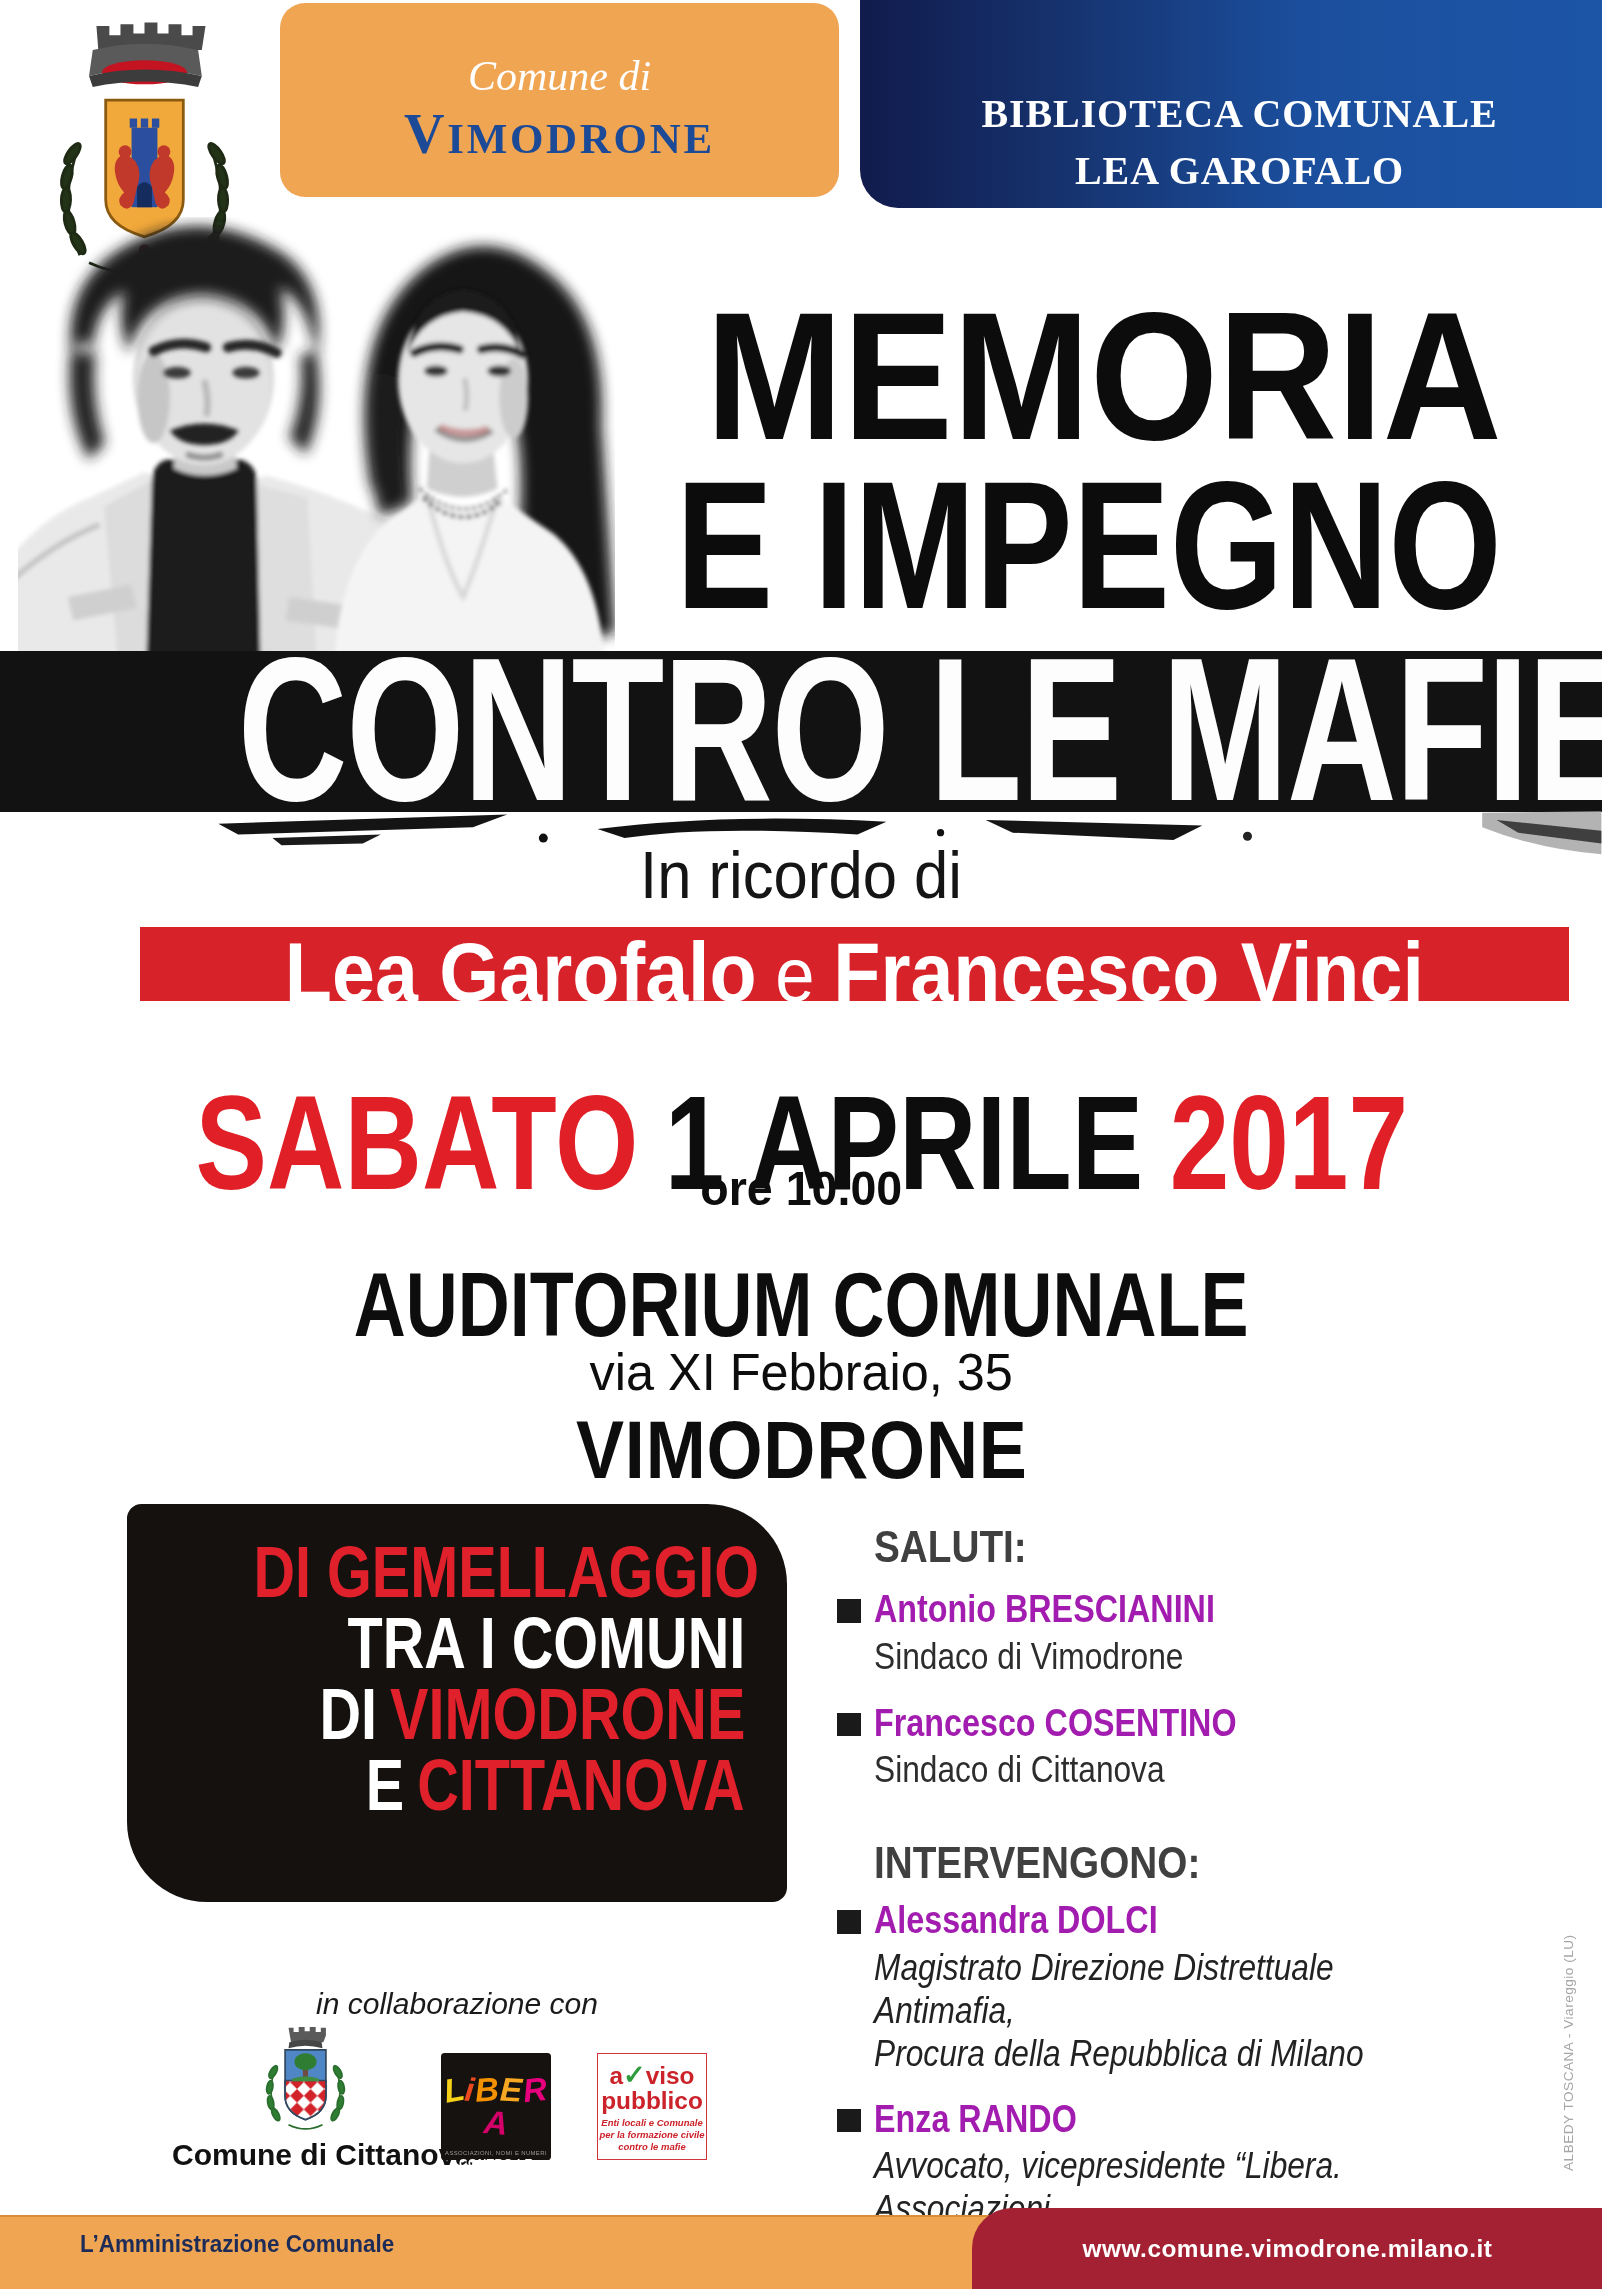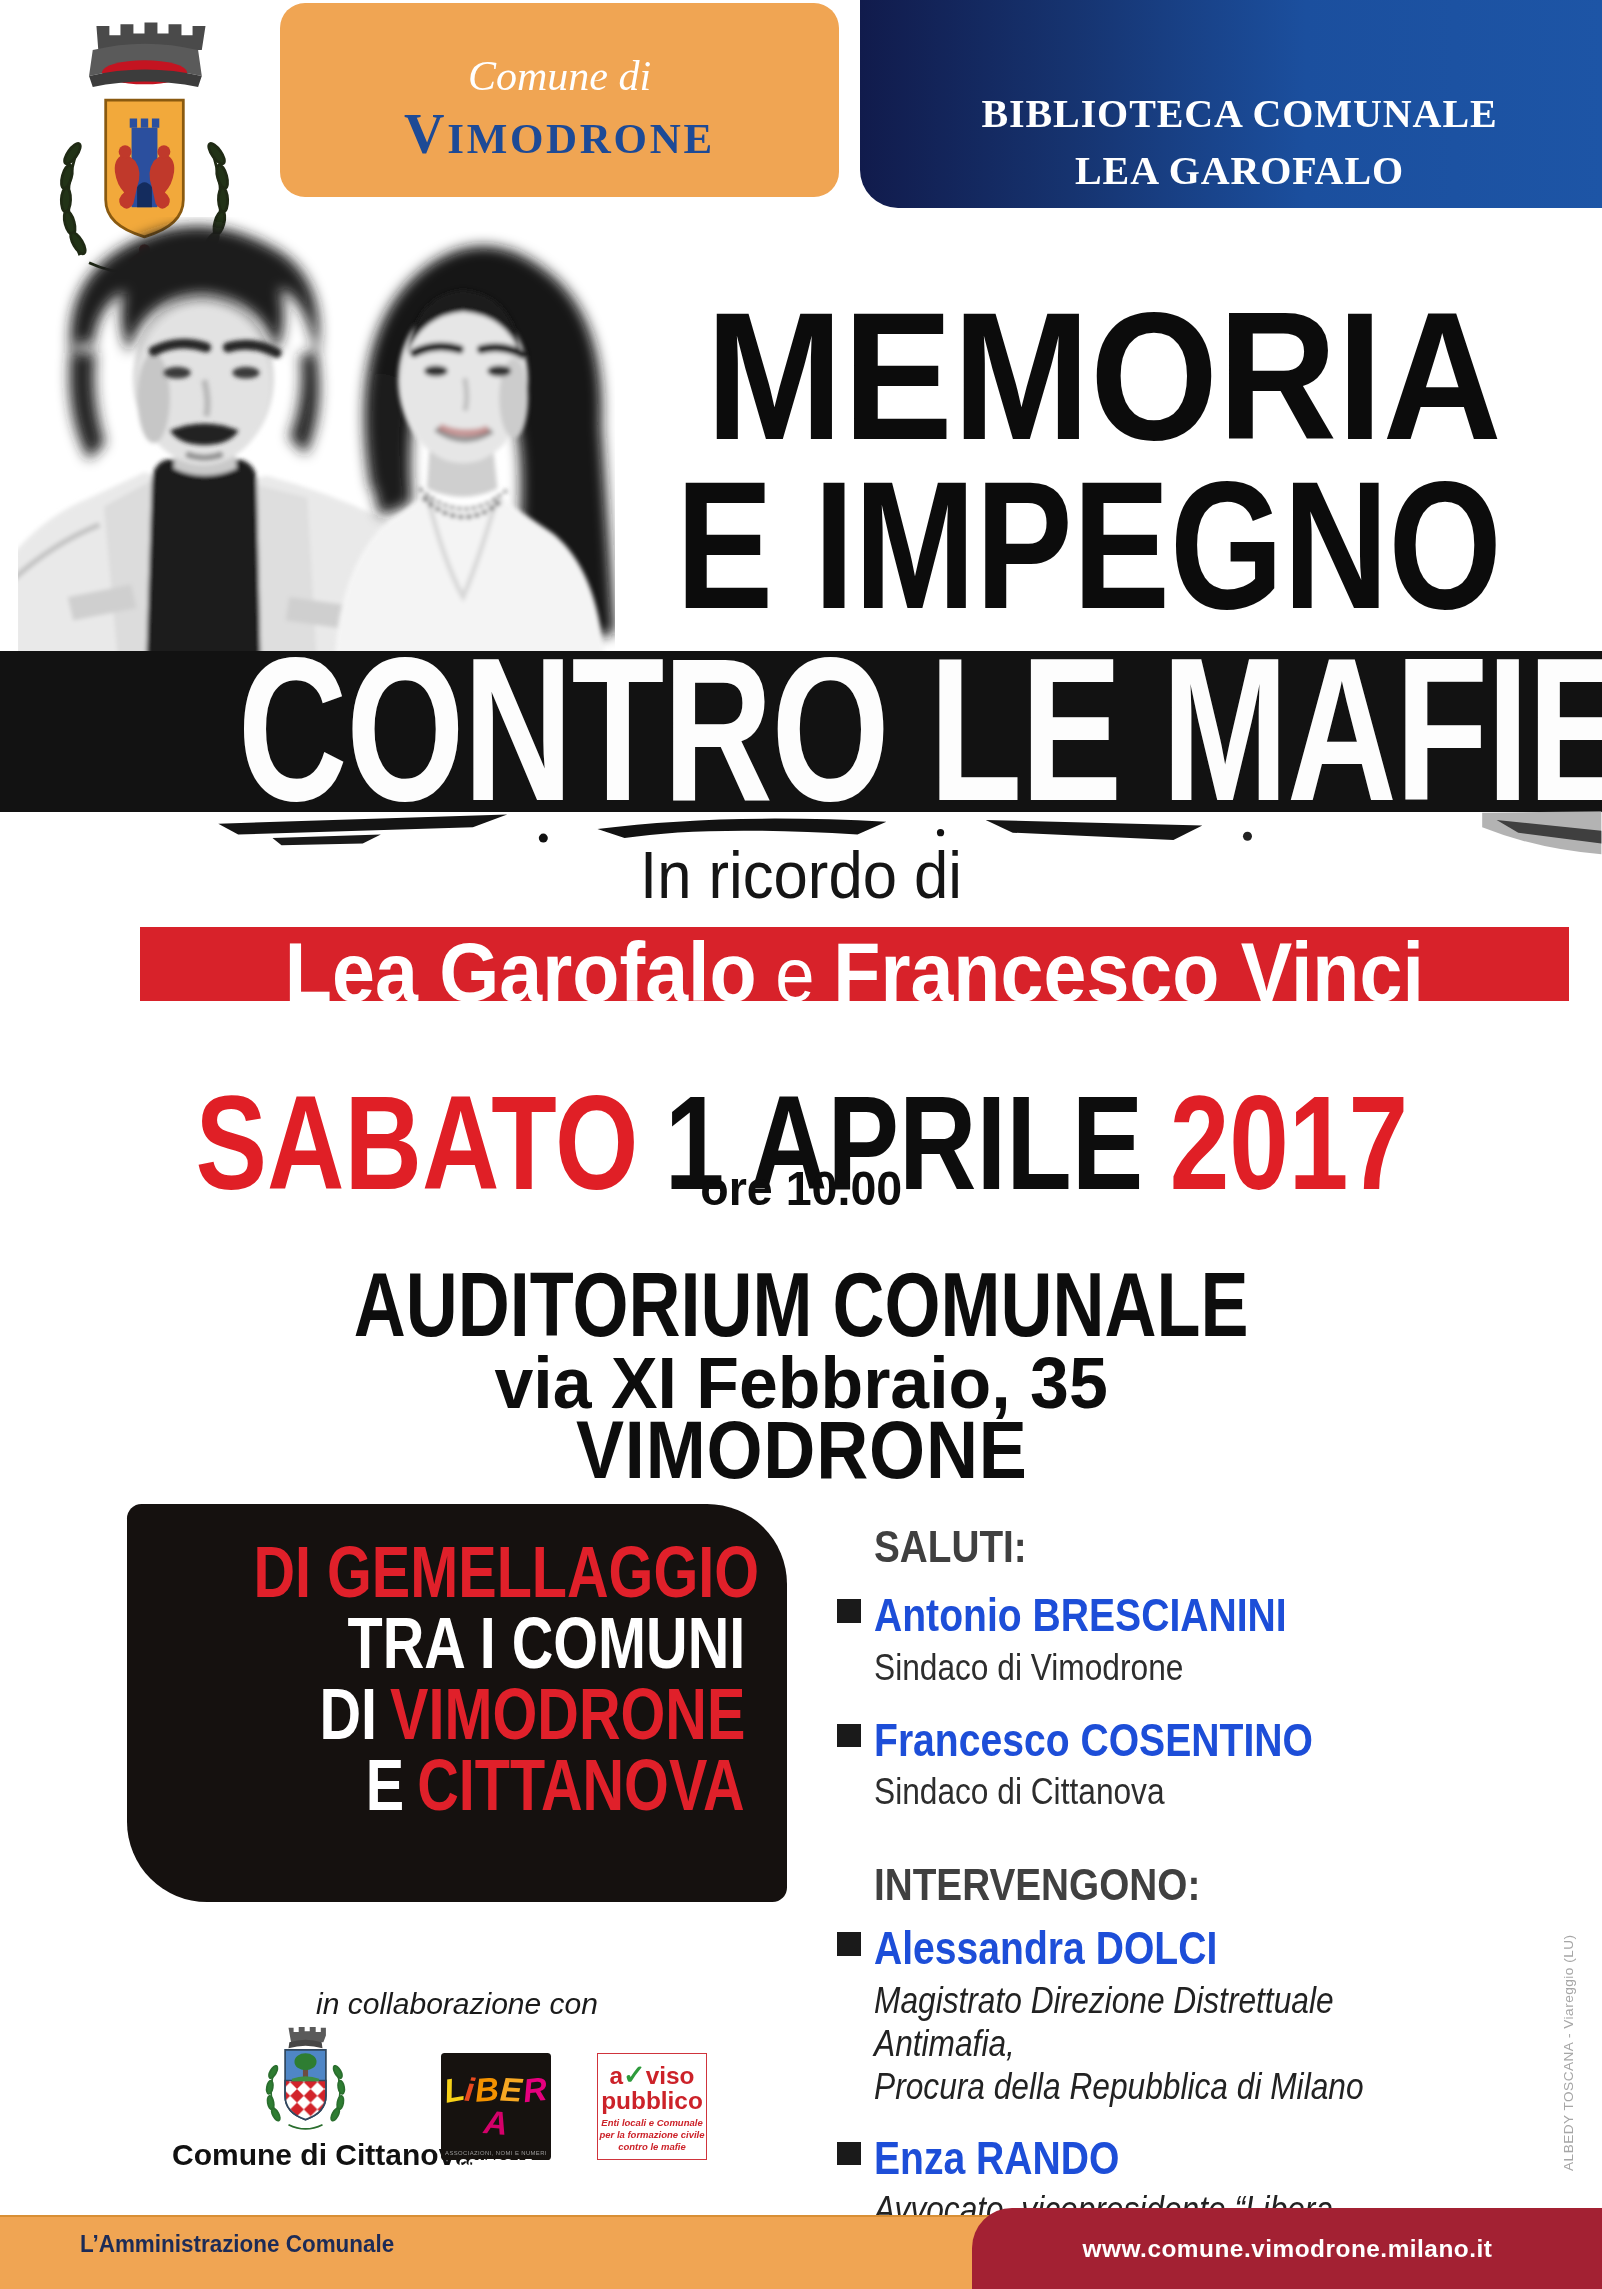--- a/index.html
+++ b/index.html
@@ -40,39 +40,39 @@
   .conj{font-weight:400;font-size:76px;margin:0 20px;}
 
   
   .center-line{left:0;width:1603px;text-align:center;white-space:nowrap;color:#0d0d0d;}
   .sqzc{display:inline-block;transform-origin:50% 50%;}
   .dateline{top:1066px;font-size:134px;font-weight:700;}
   .red{color:#e01f26;}
   .gap{margin-right:33px;}
   .time{top:1160px;font-size:49px;font-weight:700;}
   .venue{top:1254px;font-size:90px;font-weight:700;}
-  .address{top:1342px;font-size:72px;font-weight:700;}
+  .address{top:1342px;font-size:52px;font-weight:400;}
   .city{top:1404px;font-size:81px;font-weight:700;letter-spacing:0.9px;}
 
   
   .twin-box{left:127px;top:1504px;width:660px;height:398px;background:#15110f;
             border-radius:14.5px 80px 14.5px 80px;box-sizing:border-box;text-align:right;
             padding:33px 42px 0 0;font-weight:700;font-size:72px;line-height:71px;color:#ffffff;white-space:nowrap;}
   .bx-line{display:block;}
   .bx{display:inline-block;transform:scaleX(0.8);transform-origin:100% 50%;}
   .w{color:#ffffff;} .r{color:#e0202a;}
   .sp{margin-right:16.3px;}
 
   
   .prog{left:874px;top:1522px;width:633px;}
   .sec-label{font-size:44px;font-weight:700;color:#404040;}
   .sec-label .sqzl{display:inline-block;transform:scaleX(0.88);transform-origin:0 50%;}
   .item{position:relative;margin-top:16.3px;}
   .bullet{position:absolute;left:-37px;top:11px;width:23.5px;height:23.5px;background:#1a1a1a;}
-  .pname{font-size:46px;font-weight:700;color:#1d4ed8;white-space:nowrap;}
+  .pname{font-size:38px;font-weight:700;color:#a21caf;white-space:nowrap;}
   .pname .sqzl{display:inline-block;transform:scaleX(0.85);transform-origin:0 50%;}
   .prole{font-size:36px;color:#2d2d2d;line-height:1.2;margin-top:3.6px;}
   .prole .role-line{display:block;transform:scaleX(0.88);transform-origin:0 50%;}
   .prole .role-line:empty{display:none;}
   .italic .role-line{font-style:italic;color:#222222;}
   .mt-sec{margin-top:47px;}
 
   
   .collab-label{left:127px;top:1987px;width:660px;text-align:center;font-style:italic;font-size:30px;color:#1a1a1a;}
   .crest-cittanova{left:262px;top:2021px;width:87px;height:119px;}

